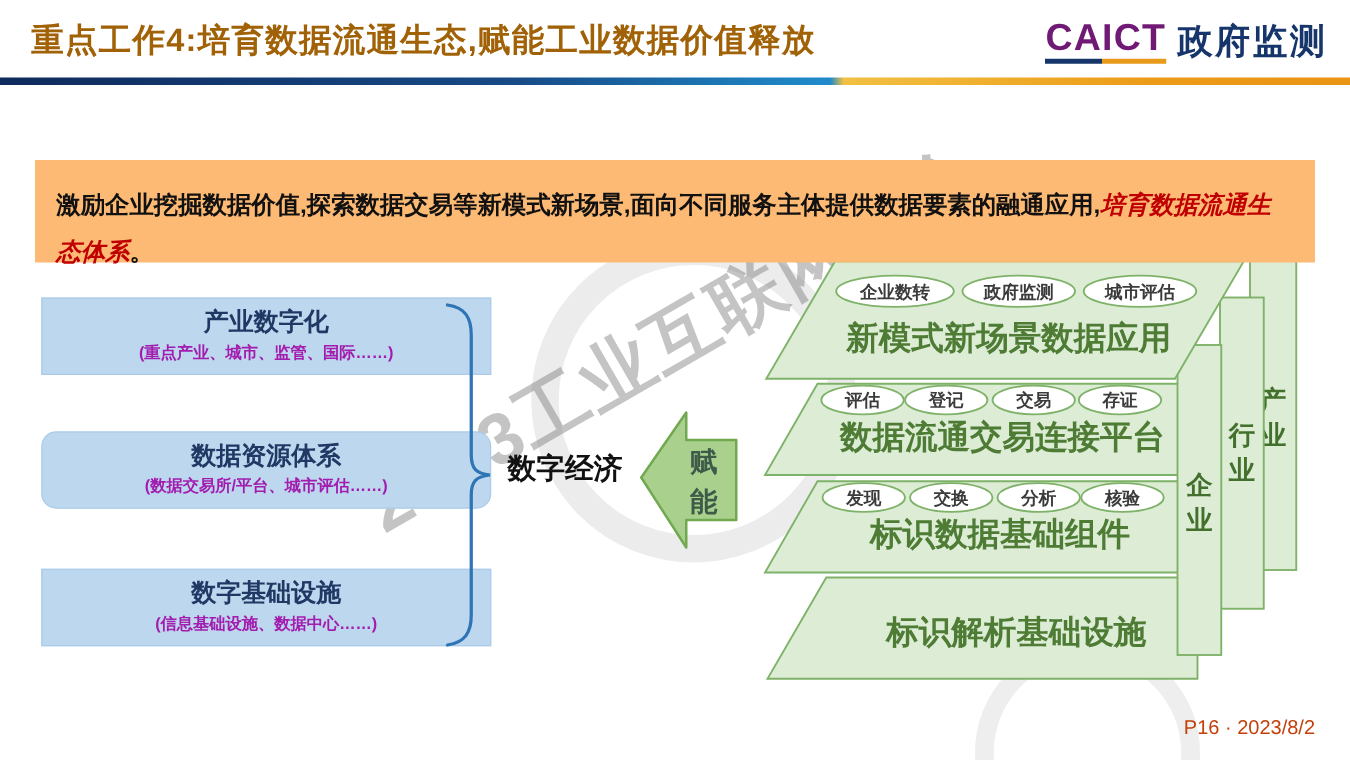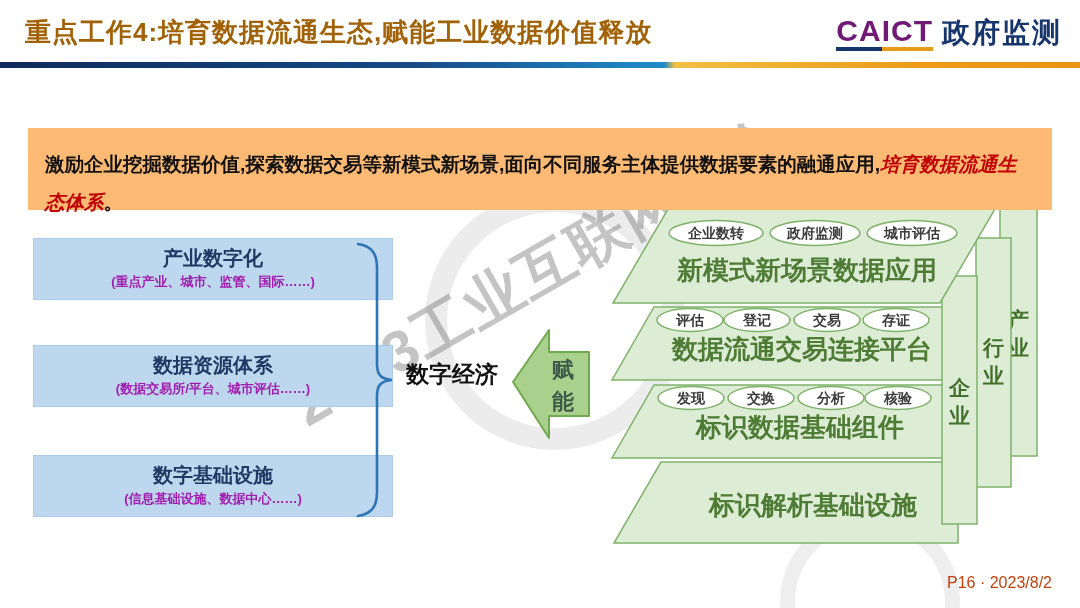--- a/index.html
+++ b/index.html
@@ -40,21 +40,21 @@
   .intro-box p{margin:0;font-size:19.5px;font-weight:bold;line-height:38px;color:#111;}
   .intro-red{color:#c00000;font-style:italic;}
   
   .pillar{
     position:absolute;left:33px;width:360px;height:62px;box-sizing:border-box;
     background:#bdd7ee;border:1px solid #abcbe9;z-index:2;
     display:flex;flex-direction:column;align-items:center;justify-content:center;
   }
   .pillar-title{font-size:20px;font-weight:bold;color:#1f3864;line-height:25px;}
   .pillar-sub{font-size:13px;font-weight:bold;color:#a21caf;line-height:20px;margin-top:1px;white-space:nowrap;}
-  .p1{top:238px;} .p2{top:345px;} .p3{top:455px;}
+  .p1{top:238px;} .p2{top:345px;border-radius:12px;} .p3{top:455px;}
   
   .brace-svg{position:absolute;left:352px;top:238px;z-index:2;}
   .keystone{
     position:absolute;left:393px;top:360px;width:118px;text-align:center;z-index:3;
     font-size:23px;font-weight:bold;color:#111;line-height:28px;
   }
   .arrow-svg{position:absolute;left:505px;top:322px;z-index:2;}
   .arrow-svg text{font-size:22px;font-weight:bold;fill:#3e5b49;}
   
   .stack-svg{position:absolute;left:600px;top:195px;z-index:2;}

